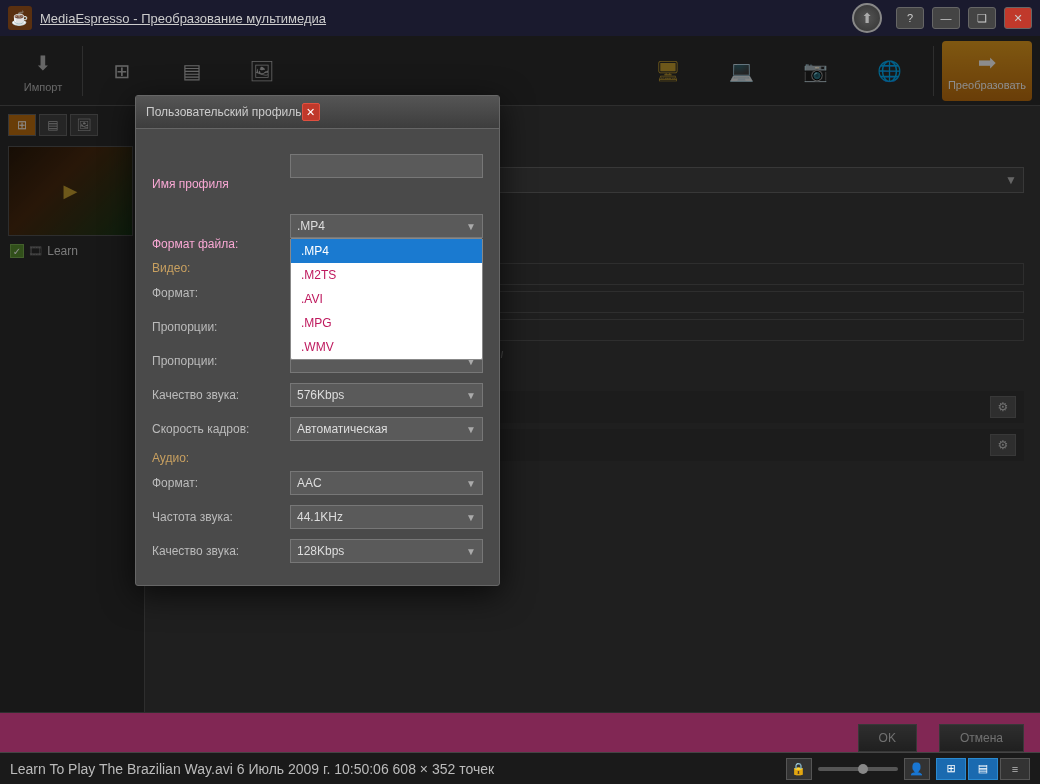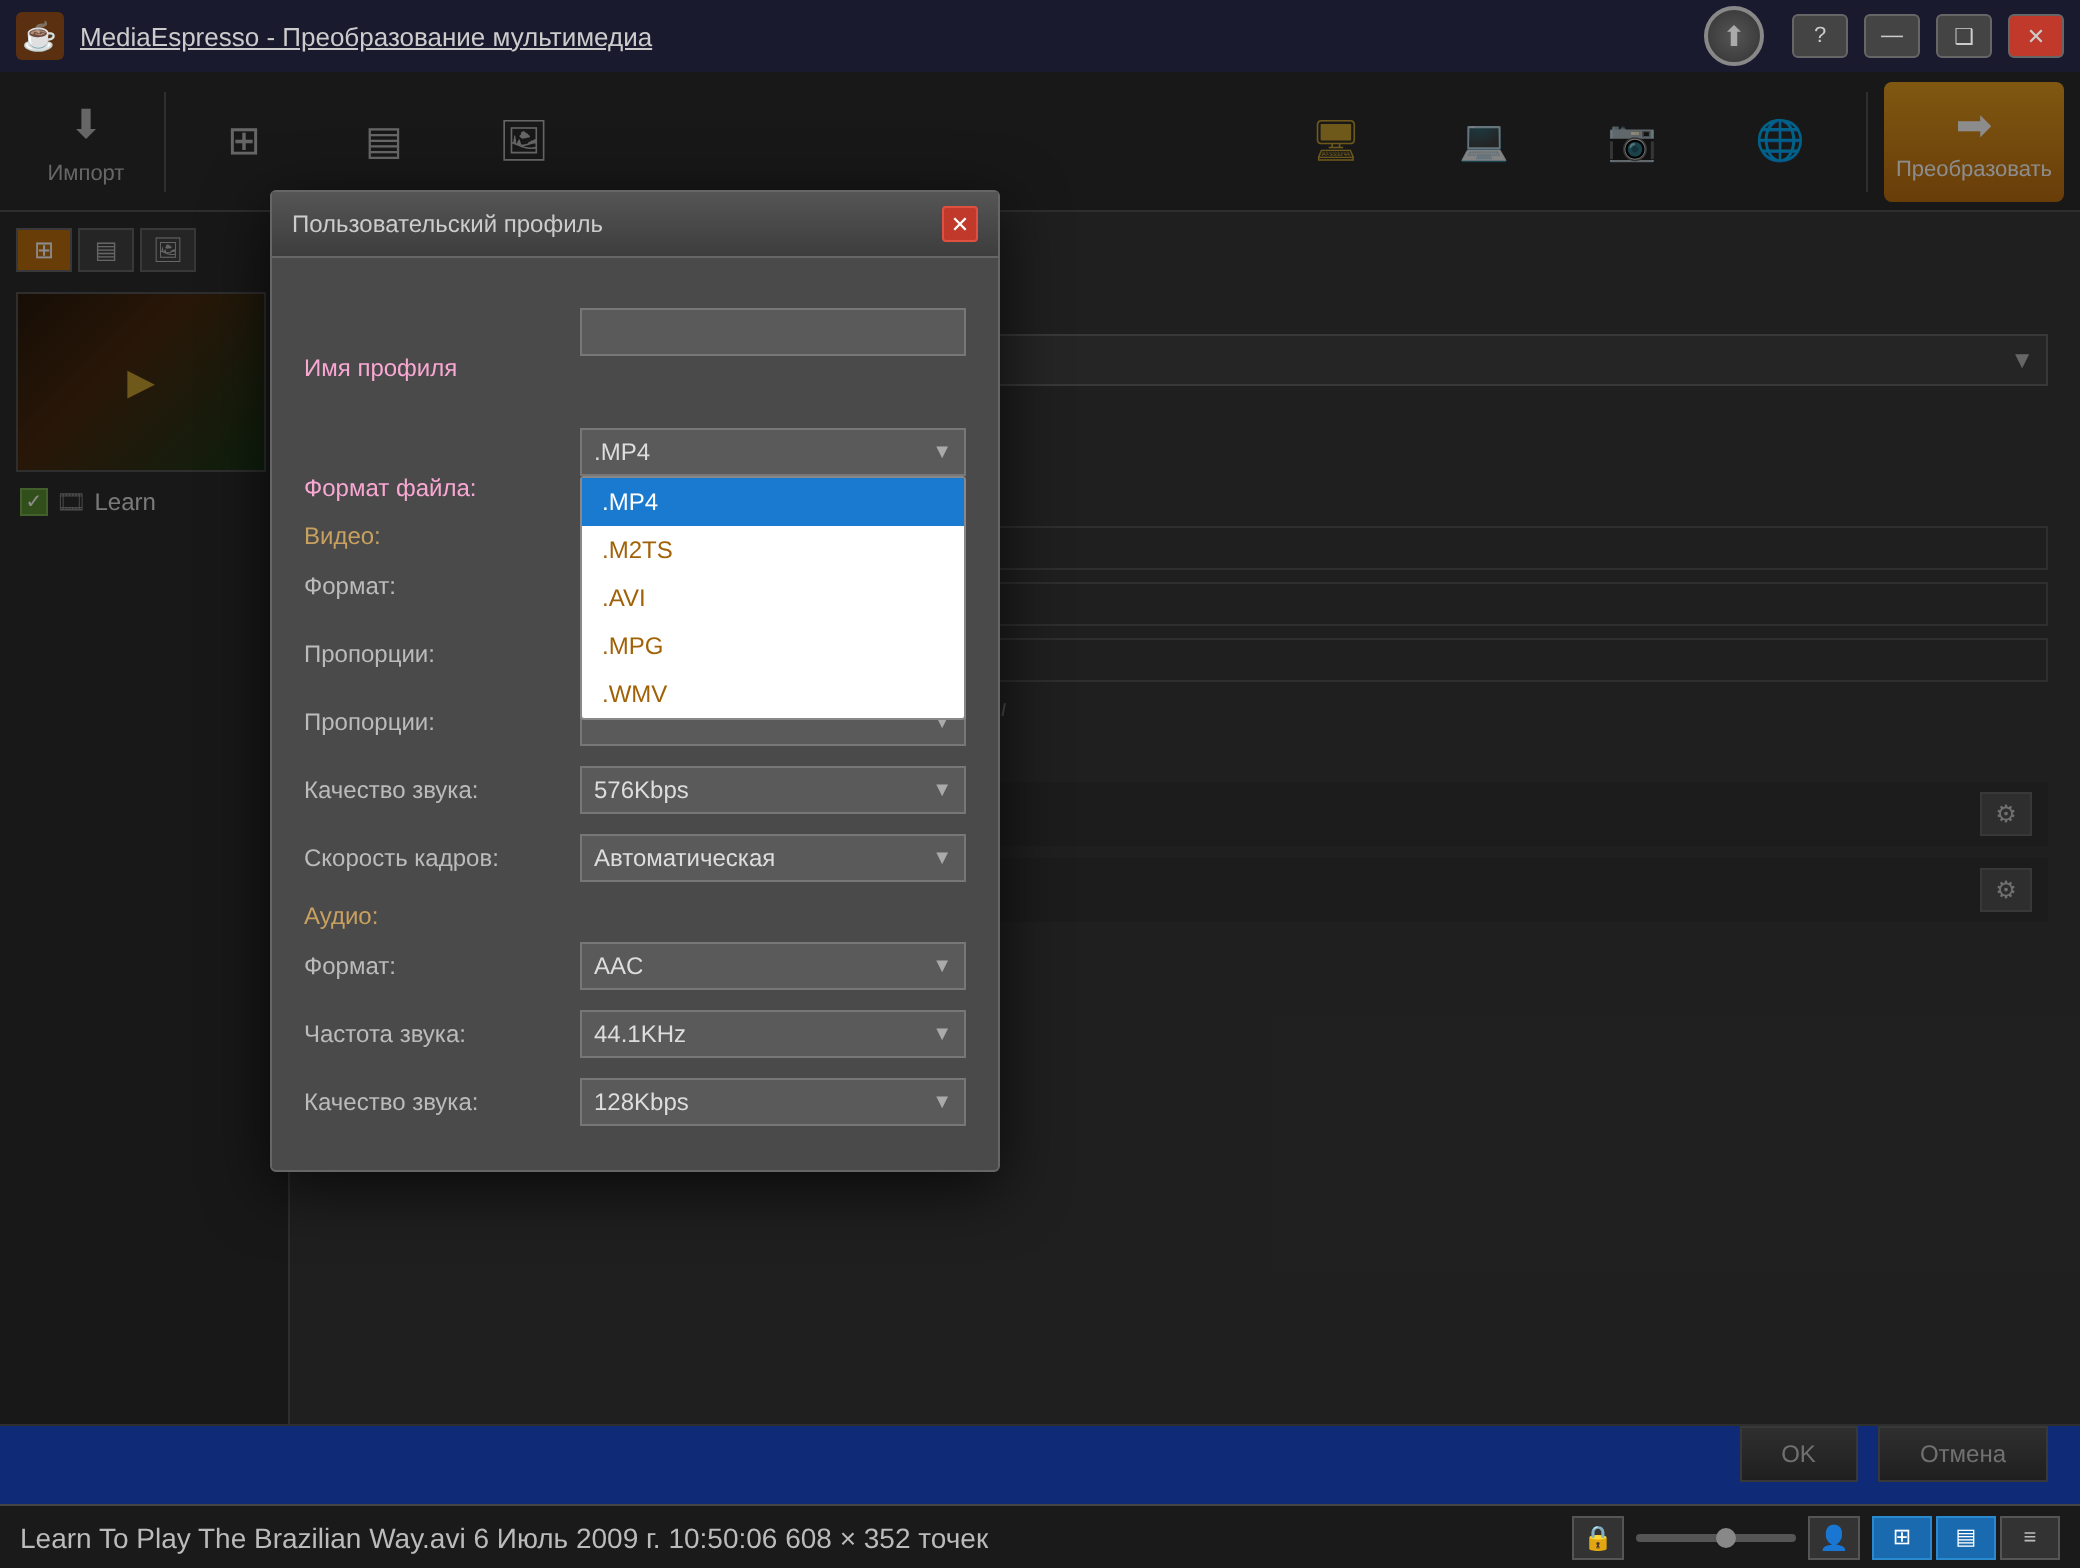--- a/index.html
+++ b/index.html
@@ -227,26 +227,26 @@
       background: #555;
       border: 1px solid #666;
       display: flex; align-items: center; justify-content: center;
       cursor: pointer;
       color: #ccc;
     }
 
     
     #bottom-bar {
       height: 40px;
-      background: #1d4ed8;
+      background: #ec4899;
       border-top: 1px solid #555;
-      display: flex; align-items: flex-start;
+      display: flex; align-items: flex-end;
       padding: 0 16px;
       justify-content: flex-end;
-      gap: 10px;
+      gap: 22px;
     }
     .bottom-btn {
       height: 28px;
       background: linear-gradient(180deg, #555, #3a3a3a);
       border: 1px solid #666;
       color: #ccc;
       padding: 0 20px;
       cursor: pointer;
       font-size: 12px;
     }
@@ -312,21 +312,21 @@
       width: 365px;
       background: #4a4a4a;
       border: 1px solid #666;
       border-radius: 3px;
       box-shadow: 0 8px 32px rgba(0,0,0,0.7);
       z-index: 20;
     }
     #dialog-titlebar {
       background: linear-gradient(180deg, #555, #3d3d3d);
       padding: 7px 10px;
-      display: flex; align-items: center; justify-content: space-between;
+      display: flex; align-items: center; 
       border-bottom: 1px solid #666;
     }
     #dialog-titlebar .dtitle { color: #ccc; font-size: 12px; }
     #dialog-titlebar .dclose {
       width: 18px; height: 18px;
       background: #c0392b;
       border: 1px solid #e05040;
       border-radius: 2px;
       display: flex; align-items: center; justify-content: center;
       color: #fff; font-size: 11px; cursor: pointer;
@@ -374,21 +374,21 @@
       position: absolute;
       top: 24px; left: 0; right: 0;
       background: #fff;
       border: 1px solid #888;
       z-index: 100;
       border-radius: 2px;
     }
     .dd-item {
       padding: 5px 10px;
       font-size: 12px;
-      color: #a16207;
+      color: #be185d;
       cursor: pointer;
     }
     .dd-item.selected { background: #1a7ad0; color: #fff; }
     .d-select-wrap { position: relative; flex: 1; }
   </style>
 </head>
 <body>
 
 <div id="titlebar">
   <div class="app-icon">

